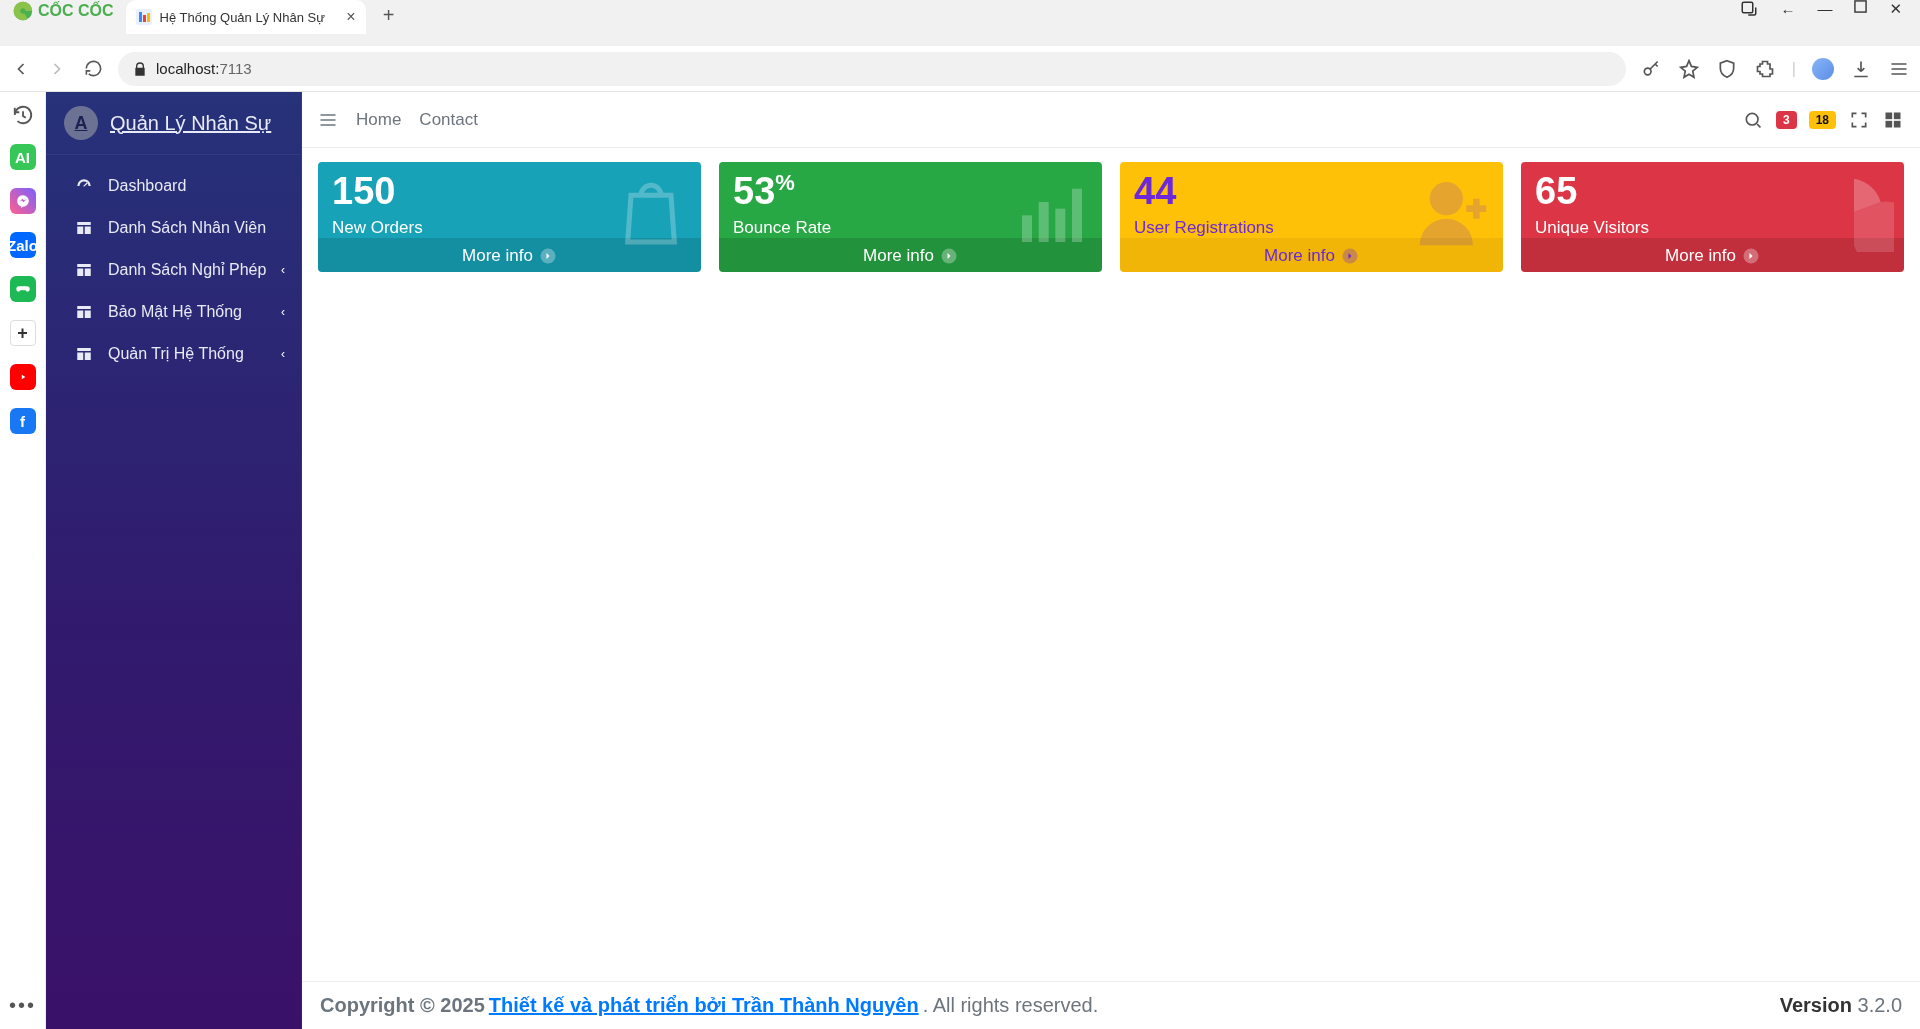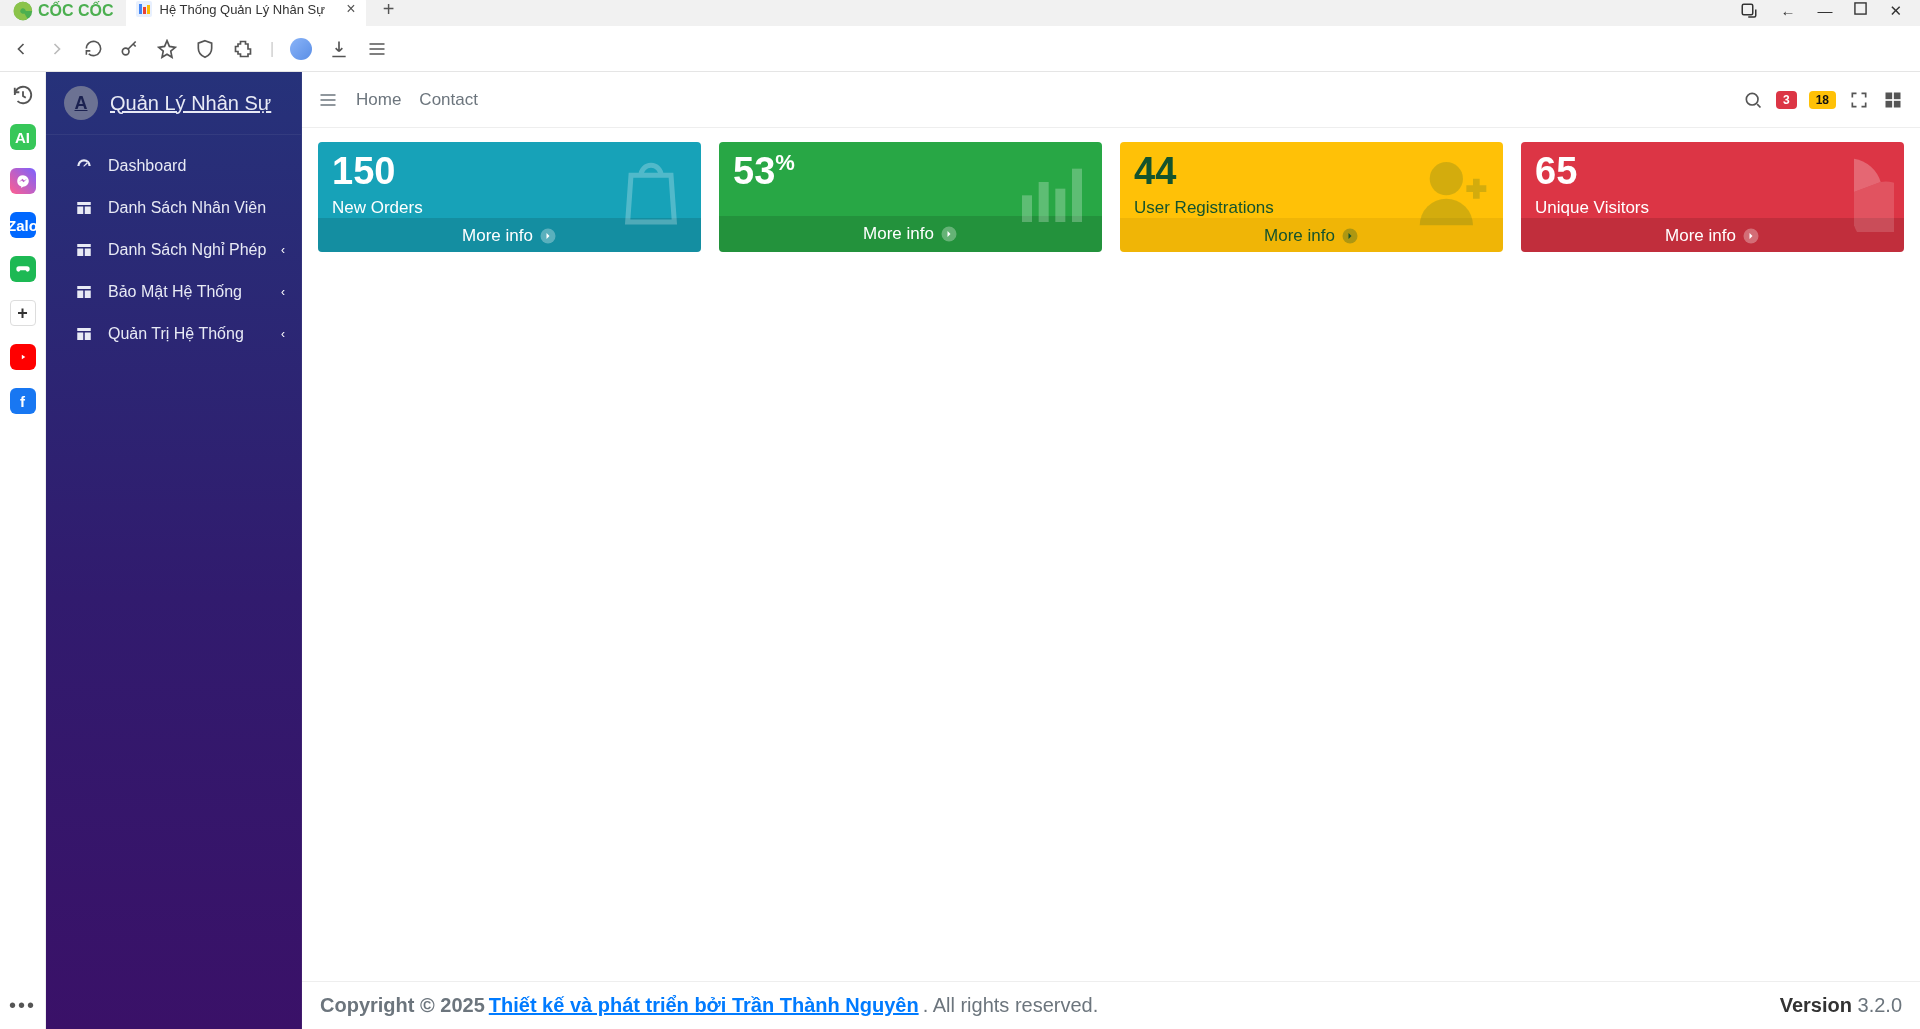--- a/index.html
+++ b/index.html
@@ -8,24 +8,24 @@
     width: 1920px;
     height: 1029px;
     overflow: hidden;
     display: flex;
     flex-direction: column;
     background: #fff;
   }
 
   
   .chrome-top {
-    height: 26px;
+    height: 46px;
     background: #f1f1f1;
     display: flex;
-    align-items: flex-end;
+    align-items: flex-start;
     padding: 0 8px;
     gap: 8px;
   }
   .coccoc-logo { display: flex; align-items: center; gap: 4px; padding: 0 4px 4px 4px; font-weight: 700; color:#4caf50; }
   .coccoc-logo svg { width: 22px; height: 22px; }
   .tab {
     background: #fff;
     border-radius: 10px 10px 0 0;
     height: 34px;
     min-width: 240px;
@@ -138,21 +138,21 @@
   .badge { font-size:12px; padding:2px 7px; border-radius:4px; color:#fff; font-weight:600;}
   .badge.red{background:#dc3545;} .badge.yel{background:#ffc107;color:#111;}
 
   
   .content { flex:1; padding:14px 16px 0 16px; display:grid; grid-template-columns:repeat(4,1fr); gap:18px; align-content:start;}
   .card {
     border-radius:4px; color:#fff; position:relative; overflow:hidden;
     display:flex; flex-direction:column; height:110px;
   }
   .c-cyan{background:#17a2b8;} .c-green{background:#28a745;}
-  .c-yel{background:#ffc107;color:#14532d;} .c-red{background:#dc3545;}
+  .c-yel{background:#ffc107;color:#6d28d9;} .c-red{background:#dc3545;}
   .card .big{ font-size:38px; font-weight:800; padding:10px 14px 0; line-height:1;}
   .card .big .pct{ font-size:22px; vertical-align:super;}
   .card .sub{ padding:8px 14px 0; font-size:17px;}
   .card .more{ margin-top:auto; background:rgba(0,0,0,.12); text-align:center; padding:8px 0; font-size:17px; cursor:pointer; display:flex; align-items:center; gap:6px; justify-content:center;}
   .c-yel .more{background:rgba(0,0,0,.06);}
   .card .bgico{ position:absolute; right:10px; top:10px; opacity:.25; }
   .c-yel .bgico{ opacity:.18;}
 
   
   .footer {
@@ -218,20 +218,28 @@
     <svg width="20" height="20" viewBox="0 0 24 24" fill="none" stroke="currentColor" stroke-width="2">
         <path d="M9 6l6 6-6 6"></path>
       </svg>
   </span>
   <span class="nav-ico">
     <svg width="19" height="19" viewBox="0 0 24 24" fill="none" stroke="currentColor" stroke-width="2">
         <path d="M3 12a9 9 0 1 1 3 6.7"></path>
         <path d="M3 20v-5h5"></path>
       </svg>
   </span>
+  <div class="url-bar">
+    <span class="lock">
+      <svg viewBox="0 0 24 24" width="16" height="16" fill="#333">
+          <path d="M6 10V8a6 6 0 1 1 12 0v2h1v12H5V10h1zm2 0h8V8a4 4 0 1 0-8 0v2z"></path>
+        </svg>
+    </span>
+    <span class="url-text"><b>localhost:</b><span>7113</span></span>
+  </div>
   <div class="url-right">
     <span class="nav-ico">
         <svg width="20" height="20" viewBox="0 0 24 24" fill="none" stroke="currentColor" stroke-width="2">
           <circle cx="8" cy="15" r="4"></circle>
           <path d="M11 12l9-9M17 6l3 3"></path>
         </svg>
       </span>
     <span class="nav-ico">
         <svg width="20" height="20" viewBox="0 0 24 24" fill="none" stroke="currentColor" stroke-width="2">
           <path d="M12 2l2.9 6.9L22 10l-5.5 4.6L18 22l-6-3.7L6 22l1.5-7.4L2 10l7.1-1.1z"></path>
@@ -400,20 +408,21 @@
           <div class="card c-green">
             <span class="bgico">
               <svg width="80" height="80" viewBox="0 0 24 24" fill="currentColor">
                 <rect x="3" y="13" width="3" height="8"></rect>
                 <rect x="8" y="9" width="3" height="12"></rect>
                 <rect x="13" y="11" width="3" height="10"></rect>
                 <rect x="18" y="5" width="3" height="16"></rect>
               </svg>
             </span>
             <div class="big">53<span class="pct">%</span></div>
+            <div class="sub">Bounce Rate</div>
             <div class="more">More info <svg width="18" height="18" viewBox="0 0 24 24" fill="currentColor">
                 <circle cx="12" cy="12" r="10" opacity=".3"></circle>
                 <path d="M10 8l4 4-4 4z"></path>
               </svg></div>
           </div>
           <div class="card c-yel">
             <span class="bgico">
               <svg width="80" height="80" viewBox="0 0 24 24" fill="currentColor">
                 <circle cx="10" cy="8" r="5"></circle>
                 <path d="M2 22a8 8 0 0 1 16 0z"></path>

